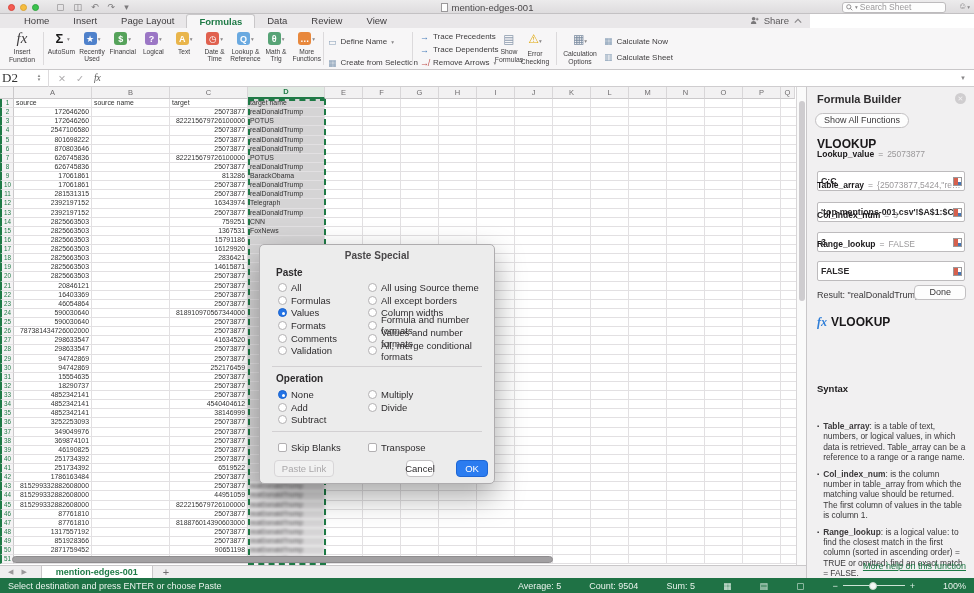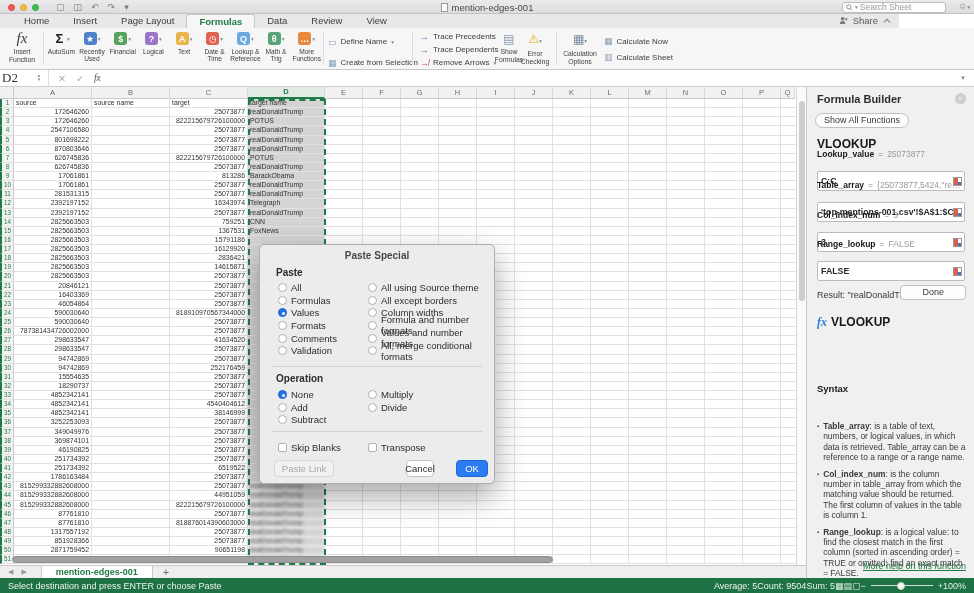--- a/index.html
+++ b/index.html
@@ -14,21 +14,21 @@
   .tl.yel { left:20px; background:#f6bd3e; border:0.5px solid #dba433; }
   .tl.grn { left:32px; background:#3bc24d; border:0.5px solid #2ea53f; }
   .qat { position:absolute; left:56px; top:0; height:14px; display:flex; align-items:center; gap:9px; color:#7c7a7c; font-size:9px; }
   .wintitle { position:absolute; left:0; right:0; top:0; height:14px; display:flex; align-items:center; justify-content:center; gap:4px; font-size:9.5px; color:#4a484a; }
   .docicon { width:7px; height:9px; border:1px solid #9a989a; background:#fdfdfd; display:inline-block; }
   .searchbox { position:absolute; right:28px; top:1.5px; width:104px; height:11px; background:#fdfdfd; border:1px solid #bdbbbd; border-radius:3px; display:flex; align-items:center; gap:2px; padding:0 3px; }
   .searchbox .ph { color:#9a989a; font-size:8.5px; }
   .smiley { position:absolute; right:4px; top:1px; color:#8a888a; font-size:9px; }
 
   
-  .tabsrow { position:absolute; left:0; top:14px; width:899px; height:14px; background:#e9e7e9; }
+  .tabsrow { position:absolute; left:0; top:14px; width:810px; height:14px; background:#e9e7e9; }
   .rtabs { position:absolute; left:12px; top:0; height:14px; display:flex; }
   .rtab { padding:0 12px; font-size:9.5px; color:#3e3c3e; line-height:14px; }
   .rtab.active { background:#f7f6f7; border:1px solid #c9c7c9; border-bottom:none; border-radius:3px 3px 0 0; color:#1e7a46; font-weight:bold; }
   .sharewrap { position:absolute; right:8px; top:1px; display:flex; align-items:center; gap:5px; color:#5a585a; font-size:9.5px; }
 
   
   .ribbon { position:absolute; left:0; top:28px; width:974px; height:42px; background:#f7f6f7; border-bottom:1px solid #c9c7c9; }
   .rdiv { position:absolute; top:4px; height:33px; width:1px; background:#dcdadc; }
   .insfn { position:absolute; left:2px; top:3px; width:40px; text-align:center; }
   .insfn .fxbig { font-family:"Liberation Serif","DejaVu Serif",serif; font-style:italic; font-size:15px; color:#3e3c3e; line-height:15px; }
@@ -108,41 +108,41 @@
   .phead { display:flex; align-items:baseline; gap:4px; font-size:8.5px; white-space:nowrap; overflow:hidden; }
   .phead b { color:#1a181a; }
   .peq { color:#8a888a; }
   .pprev { color:#9a989a; overflow:hidden; text-overflow:ellipsis; }
   .pinput { margin-top:12px; height:20px; background:#fff; border:1px solid #bdbbbd; border-radius:2px; display:flex; align-items:center; padding:0 2px 0 3px;font-weight:bold; }
   .pival { flex:1; font-size:8.8px; color:#2a282a; white-space:nowrap; overflow:hidden; }
   .rngico { width:9px; height:9px; flex:0 0 auto; border:1px solid #9a989a; background:
       linear-gradient(to right, #d6604d 0 4px, transparent 4px),
       linear-gradient(to bottom, transparent 0 4px, #4575b4 4px); background-size:100% 100%; }
   .presult { position:absolute; left:10px; top:203px; font-size:9px; color:#3a383a; }
-  .pdone { position:absolute; right:8px; top:198px; height:15px; padding:0 21px; background:#fdfdfd; border:1px solid #c2c0c2; border-radius:4px; font-size:9px; line-height:13px; }
+  .pdone { position:absolute; right:8px; top:198px; height:15px; padding:0 14px; background:#fdfdfd; border:1px solid #c2c0c2; border-radius:4px; font-size:9px; line-height:13px; }
   .pfx { position:absolute; left:10px; top:228px; font-size:12px; font-weight:bold; color:#1a181a; }
   .pfx .fxg { font-family:"Liberation Serif","DejaVu Serif",serif; font-style:italic; color:#2f7ed8; margin-right:4px; }
   .pdesc { position:absolute; left:10px; top:246px; width:150px; font-size:8.6px; line-height:11px; color:#3a383a; }
   .psyn { position:absolute; left:10px; top:296px; font-size:9.5px; font-weight:bold; color:#1a181a; }
   .psyntext { position:absolute; left:10px; top:308px; width:150px; font-size:8.6px; line-height:10.5px; word-break:break-all; }
   .pbullets { position:absolute; left:10px; top:334px; width:152px; }
   .bullet { display:flex; gap:4px; font-size:8.4px; line-height:10.4px; margin-bottom:6px; }
   .bdot { font-size:6px; line-height:10.4px; }
   .phelp { position:absolute; right:8px; top:474px; font-size:9px; color:#1e7a46; text-decoration:underline; }
 
   
   .tabbar { position:absolute; left:0; top:565px; width:806px; height:13px; background:#efeeef; border-top:1px solid #c9c7c9; display:flex; align-items:center; }
   .navarr { color:#9a989a; font-size:7px; margin-left:8px; }
   .sheettab { margin-left:14px; height:13px; padding:0 14px; background:#fff; border-left:1px solid #c9c7c9; border-right:1px solid #c9c7c9; font-size:9px; color:#1e7a46; font-weight:bold; line-height:13px; }
   .addtab { margin-left:10px; color:#6e6c6e; font-size:11px; }
 
   
   .statusbar { position:absolute; left:0; top:578px; width:974px; height:15px; background:#1f7245; color:#eaf3ed; font-size:9px; display:flex; align-items:center; }
   .smsg { margin-left:8px; }
-  .sright { position:absolute; right:8px; display:flex; align-items:center; gap:0;margin-left:35px; }
+  .sright { position:absolute; right:8px; display:flex; align-items:center; gap:28px;margin-left:35px; }
   .sstat { color:#eaf3ed; }
   .sico { font-size:9px; color:#dfeee5; }
   .zoomslider { display:flex; align-items:center; gap:5px; }
   .ztrack { position:relative; width:62px; height:1px; background:#cfe3d6; }
   .zknob { position:absolute; left:26px; top:-3.5px; width:8px; height:8px; border-radius:50%; background:#f4f8f5; border:1px solid #c2d6c8; }
 </style>
 </head>
 <body>
 
 <div id="app">

